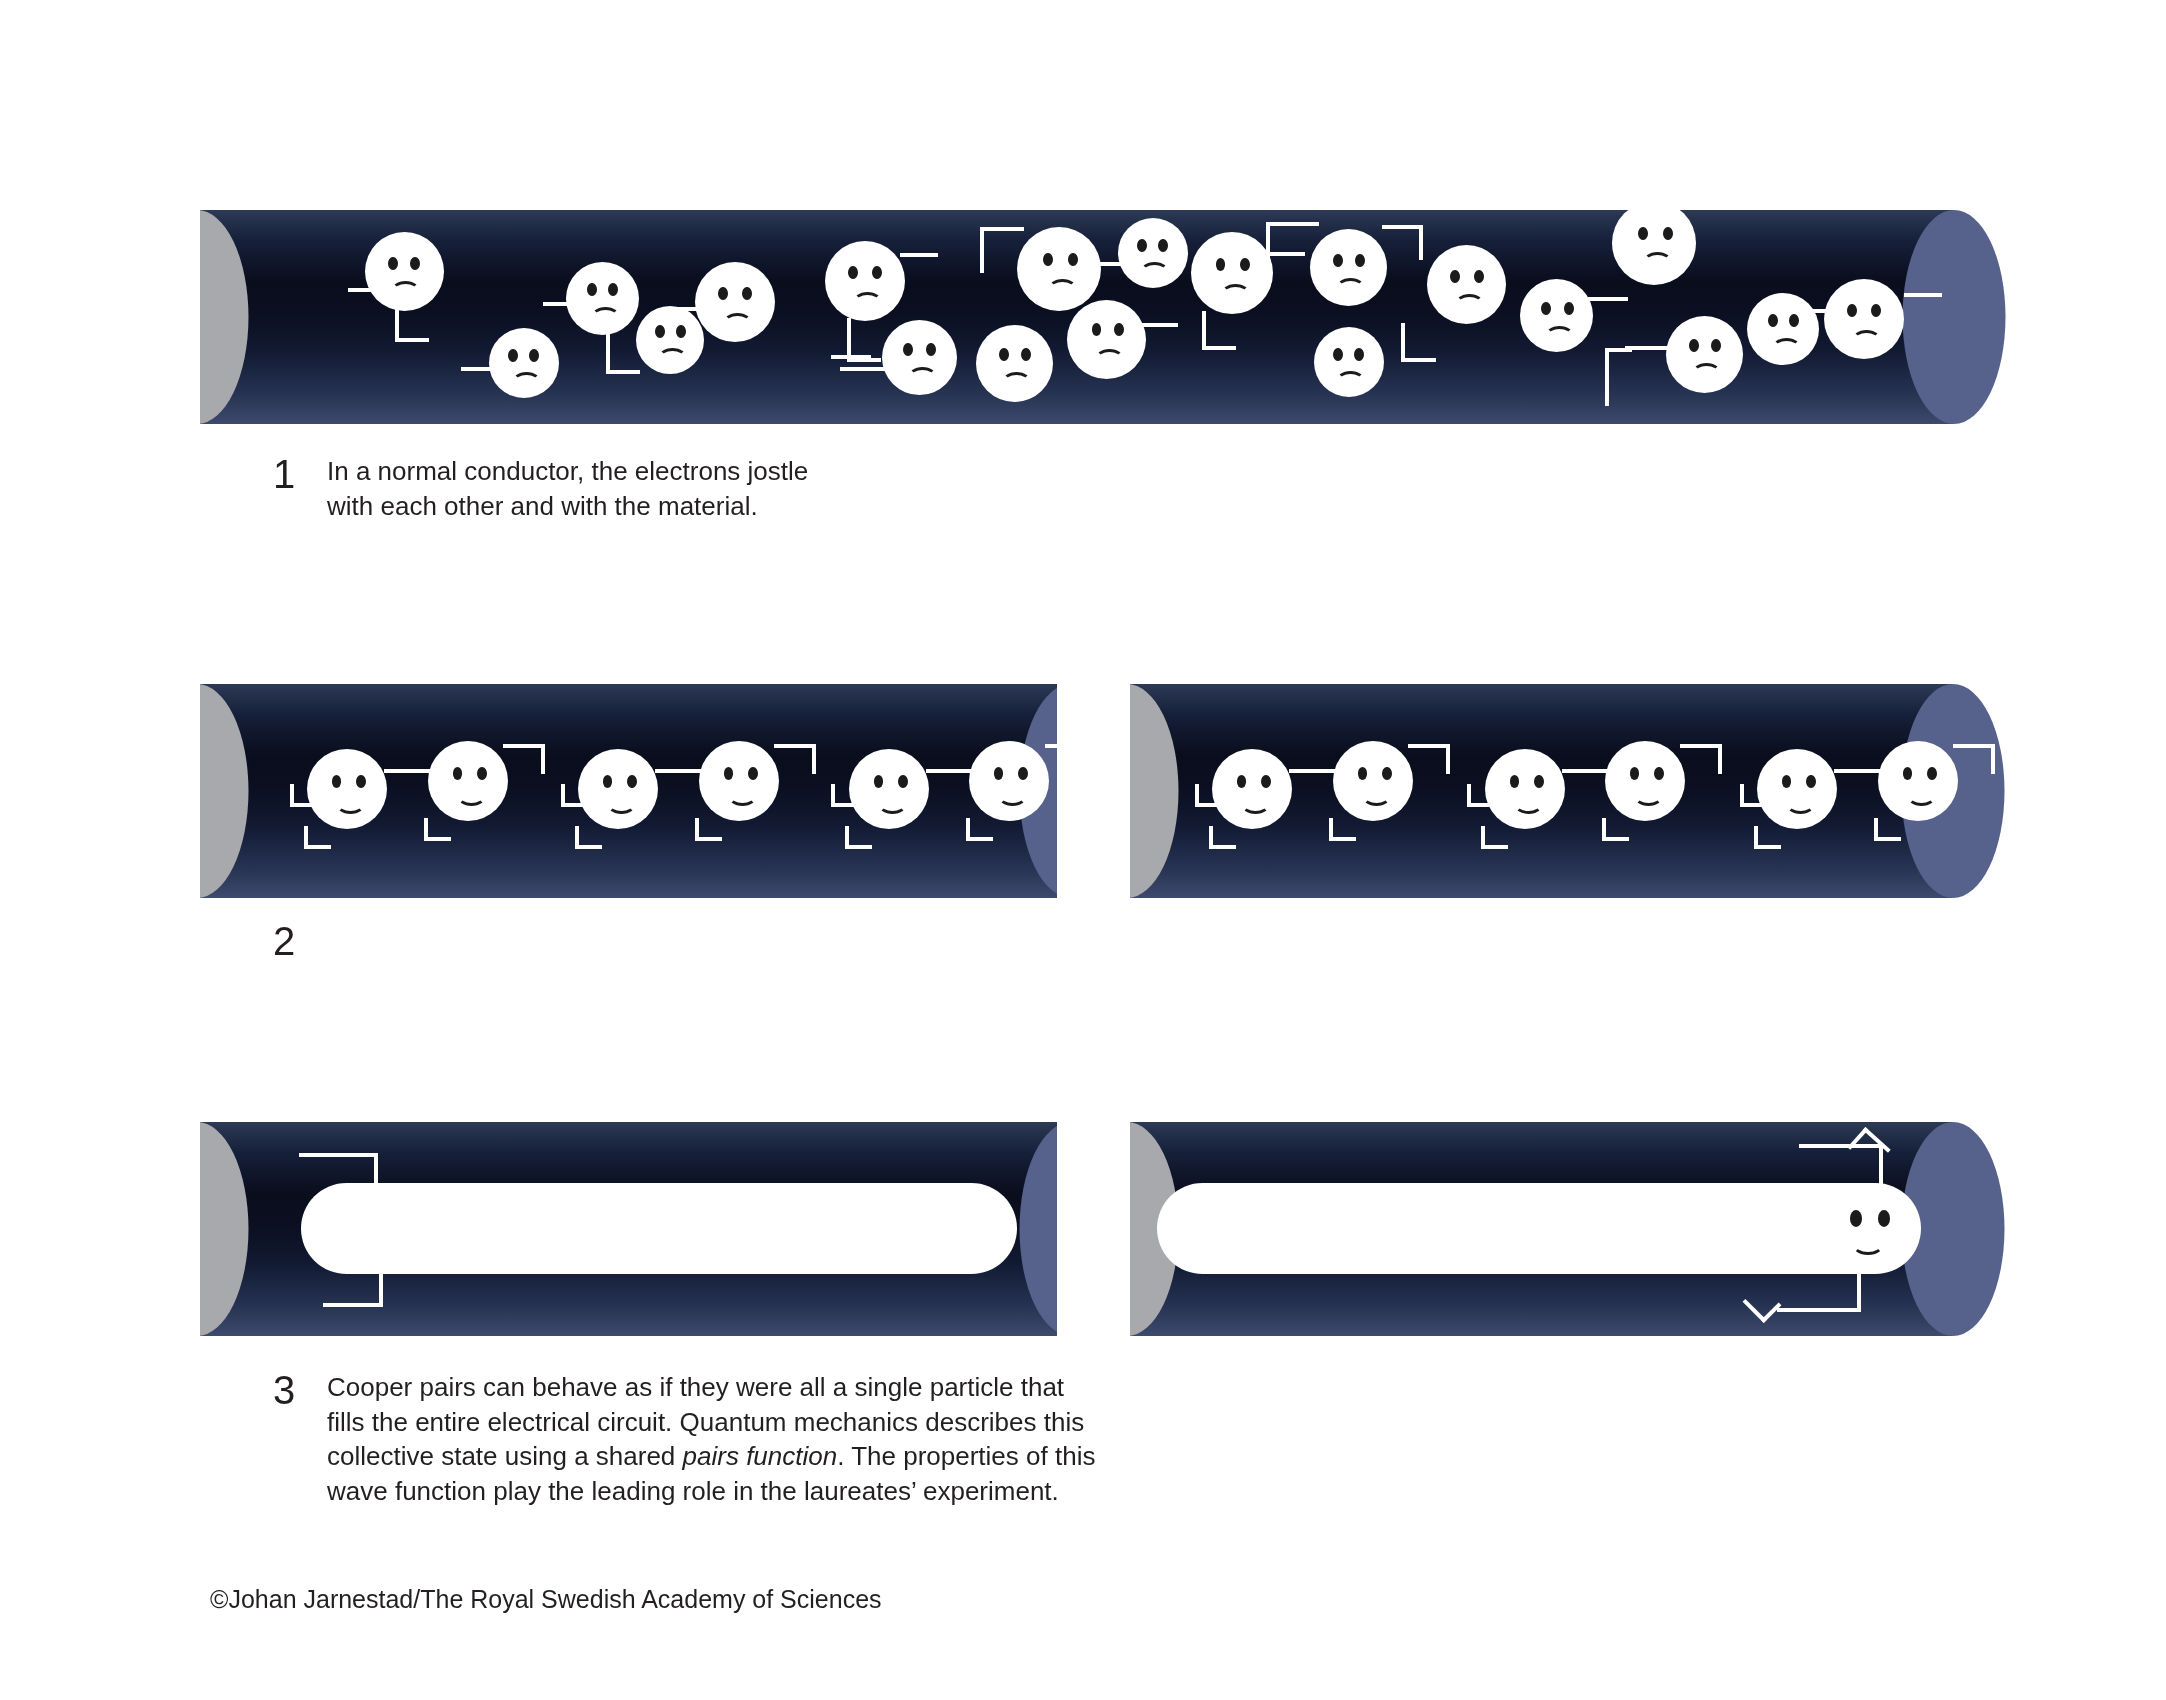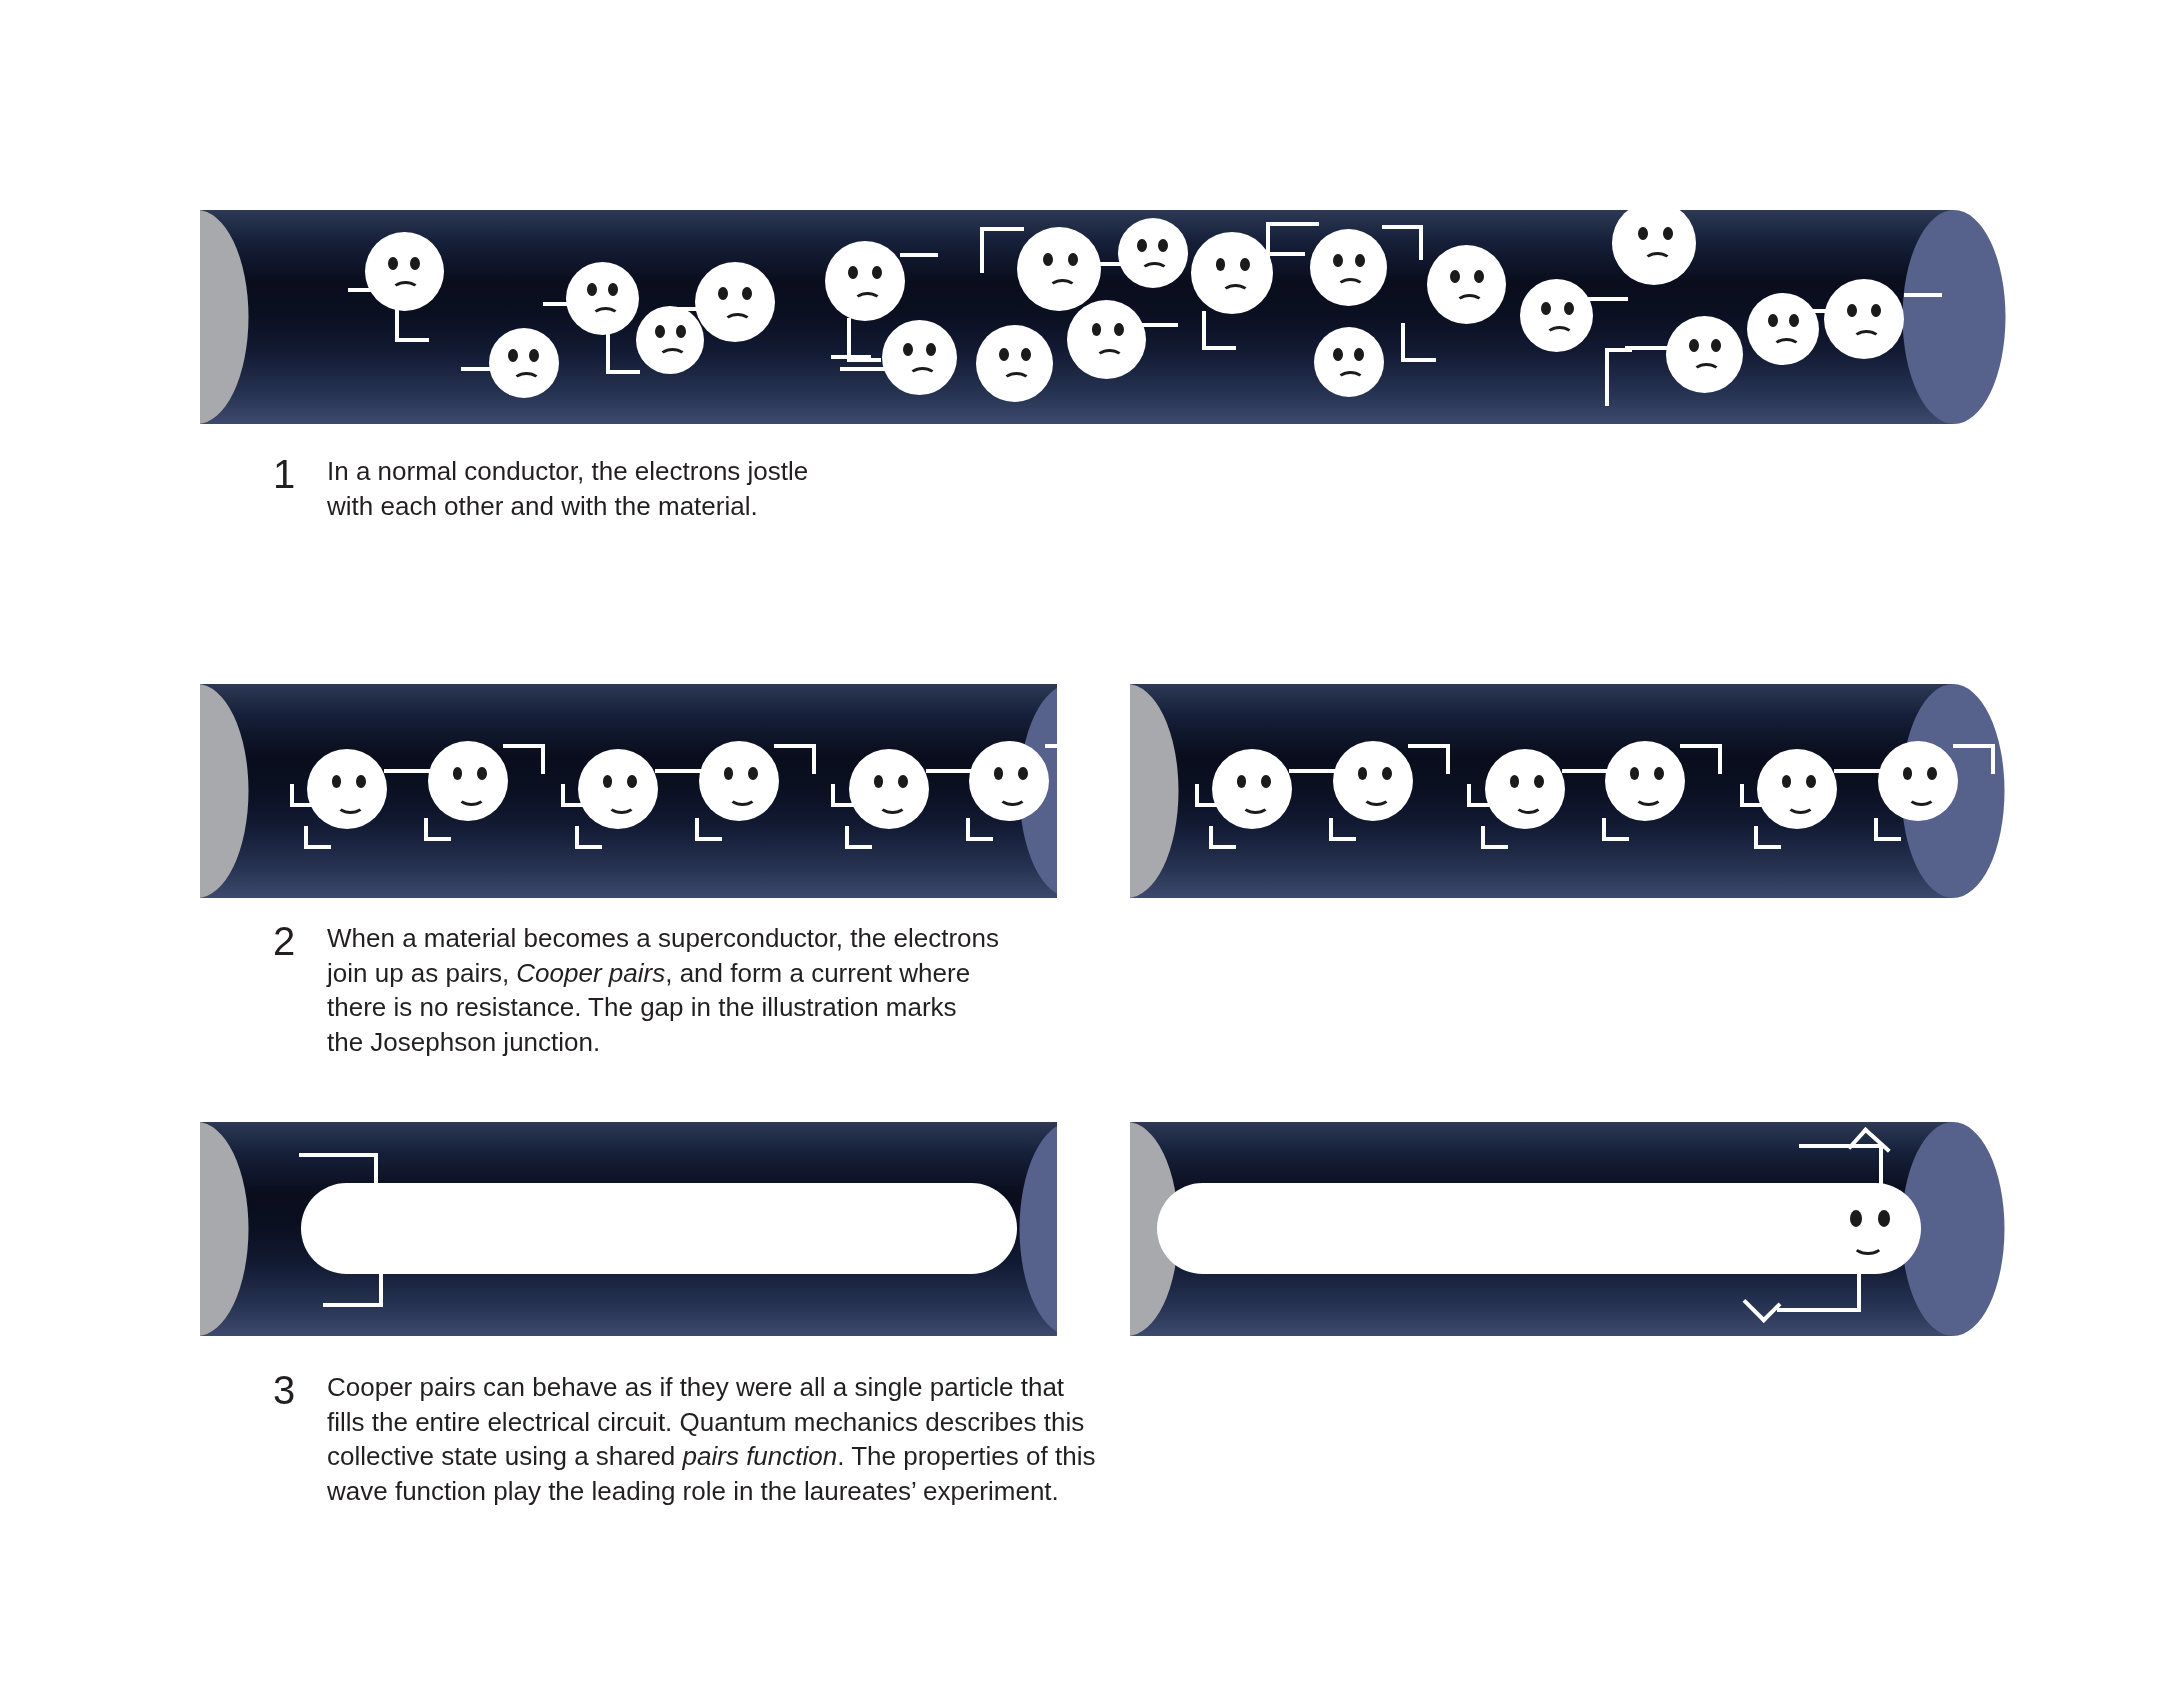--- a/index.html
+++ b/index.html
@@ -406,24 +406,20 @@
     <div class="eye" style="left:24.5px; top:26px;"></div>
     <div class="eye" style="left:49px; top:26px;"></div>
     <div class="mouth-smile" style="left:29px; top:45px;"></div>
   </div>
   <div class="limb" style="left:1834px; top:769px; width:49px; height:0; border-width:4.4px 0 0 0;"></div>
   <div class="limb" style="left:1953px; top:744px; width:38px; height:26px; border-width:4.4px 4.4px 0 0;"></div>
   <div class="limb" style="left:1874px; top:818px; width:23px; height:19px; border-width:0 0 4.4px 4.4px;"></div>
 
   <div class="caption" style="left:273px; top:921px; width:1135px;">
     <div class="num">2</div>
-    <div class="txt"><span>When a material becomes a superconductor, the electrons
-join up as pairs, </span><em>Cooper pairs</em><span>, and form a current where
-there is no resistance. The gap in the illustration marks
-the Josephson junction.</span></div>
   </div>
 
   <div class="tube" style="left:197px; top:1122px; width:873px; height:214px;">
     <div class="body"></div>
     <div class="cap-right"></div>
     <div class="cap-left"></div>
     <div class="mask-left"></div>
   </div>
   <div class="tube" style="left:1127px; top:1122px; width:825px; height:214px;">
     <div class="body"></div>
@@ -446,15 +442,16 @@
   <div class="limb" style="left:1747px; top:1291px; width:26px; height:21px; border-width:4.4px 0 0 4.4px; transform:rotate(-135deg);"></div>
 
   <div class="caption" style="left:273px; top:1370px; width:1223px;">
     <div class="num">3</div>
     <div class="txt"><span>Cooper pairs can behave as if they were all a single particle that
 fills the entire electrical circuit. Quantum mechanics describes this
 collective state using a shared </span><em>pairs function</em><span>. The properties of this
 wave function play the leading role in the laureates’ experiment.</span></div>
   </div>
 
+  <div class="credit" style="left:210px; top:1585px;">©Johan Jarnestad/The Royal Swedish Academy of Sciences</div>
 
 </div>
 
 
 </body></html>

